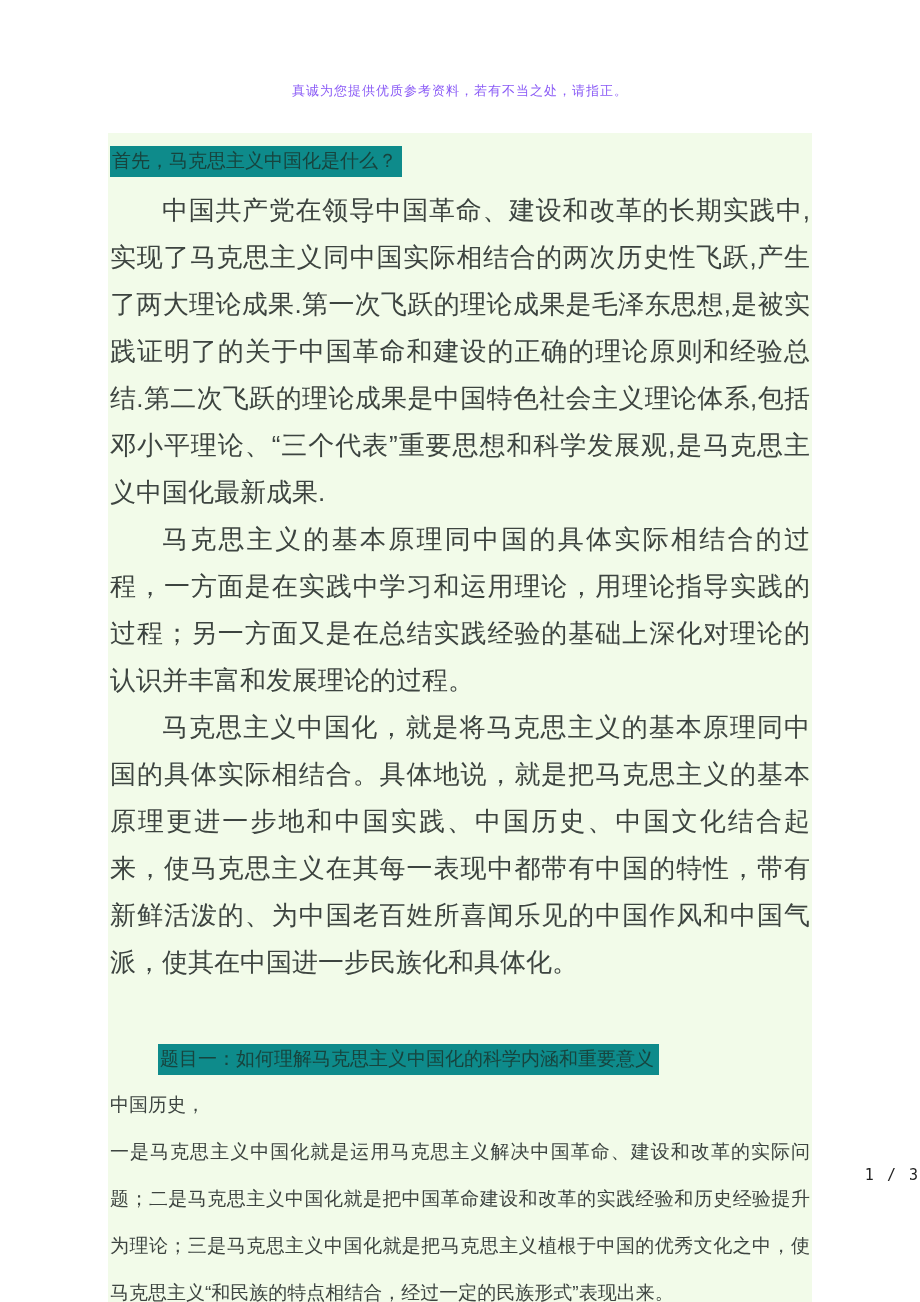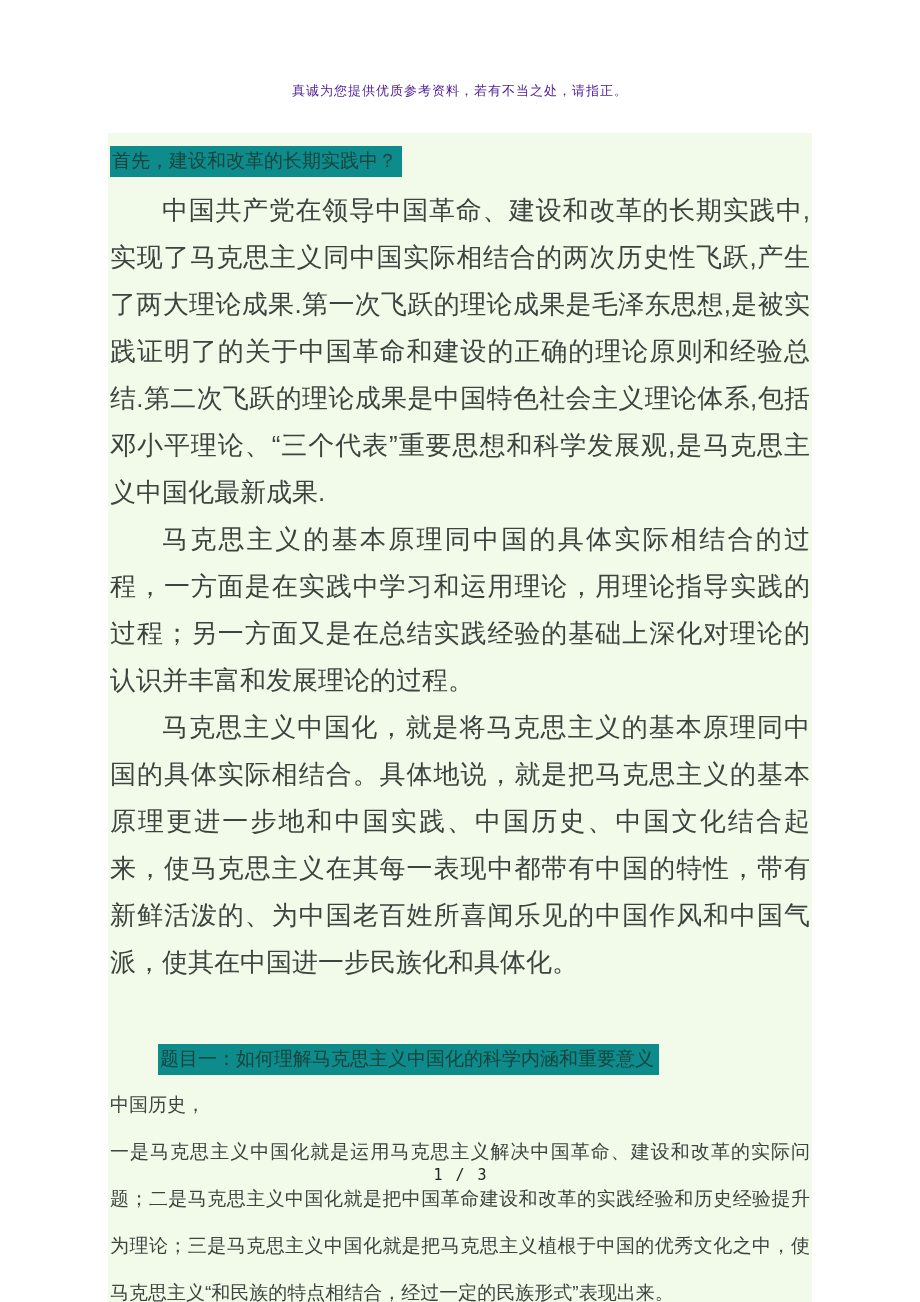--- a/index.html
+++ b/index.html
@@ -11,21 +11,21 @@
     position: relative;
   }
   .watermark {
     position: absolute;
     top: 82px;
     left: 0;
     width: 100%;
     text-align: center;
     font-size: 13px;
     letter-spacing: 1px;
-    color: #4c1d95;
+    color: #8b5cf6;
   }
   .content-area {
     position: absolute;
     top: 133px;
     left: 108px;
     width: 704px;
     background: #f2fbe9;
     padding: 13px 2px 16px 2px;
   }
   .heading-hl {
@@ -52,37 +52,37 @@
     line-height: 47px;
     color: #3d4440;
     text-align: justify;
     text-indent: 0;
   }
   .page-footer {
     position: absolute;
     top: 1166px;
     left: 0;
     width: 100%;
-    text-align: center;
+    text-align: right;
     font-family: "DejaVu Sans Mono", monospace;
     font-size: 15px;
     color: #222222;
   }
   .page-footer span { padding: 0 2px; }
 </style>
 </head>
 <body>
 
 <div class="watermark">真诚为您提供优质参考资料，若有不当之处，请指正。</div>
 
 <div class="content-area">
 
   <div class="section1">
     <div class="heading-row">
-      <span class="heading-hl">首先，建设和改革的长期实践中？</span>
+      <span class="heading-hl">首先，马克思主义中国化是什么？</span>
     </div>
     <p class="body-para">中国共产党在领导中国革命、建设和改革的长期实践中,实现了马克思主义同中国实际相结合的两次历史性飞跃,产生了两大理论成果.第一次飞跃的理论成果是毛泽东思想,是被实践证明了的关于中国革命和建设的正确的理论原则和经验总结.第二次飞跃的理论成果是中国特色社会主义理论体系,包括邓小平理论、“三个代表”重要思想和科学发展观,是马克思主义中国化最新成果.</p>
     <p class="body-para">马克思主义的基本原理同中国的具体实际相结合的过程，一方面是在实践中学习和运用理论，用理论指导实践的过程；另一方面又是在总结实践经验的基础上深化对理论的认识并丰富和发展理论的过程。</p>
     <p class="body-para">马克思主义中国化，就是将马克思主义的基本原理同中国的具体实际相结合。具体地说，就是把马克思主义的基本原理更进一步地和中国实践、中国历史、中国文化结合起来，使马克思主义在其每一表现中都带有中国的特性，带有新鲜活泼的、为中国老百姓所喜闻乐见的中国作风和中国气派，使其在中国进一步民族化和具体化。</p>
   </div>
 
   <div class="section2">
     <div class="heading-row">
       <span class="heading-hl">题目一：如何理解马克思主义中国化的科学内涵和重要意义</span>
     </div>

